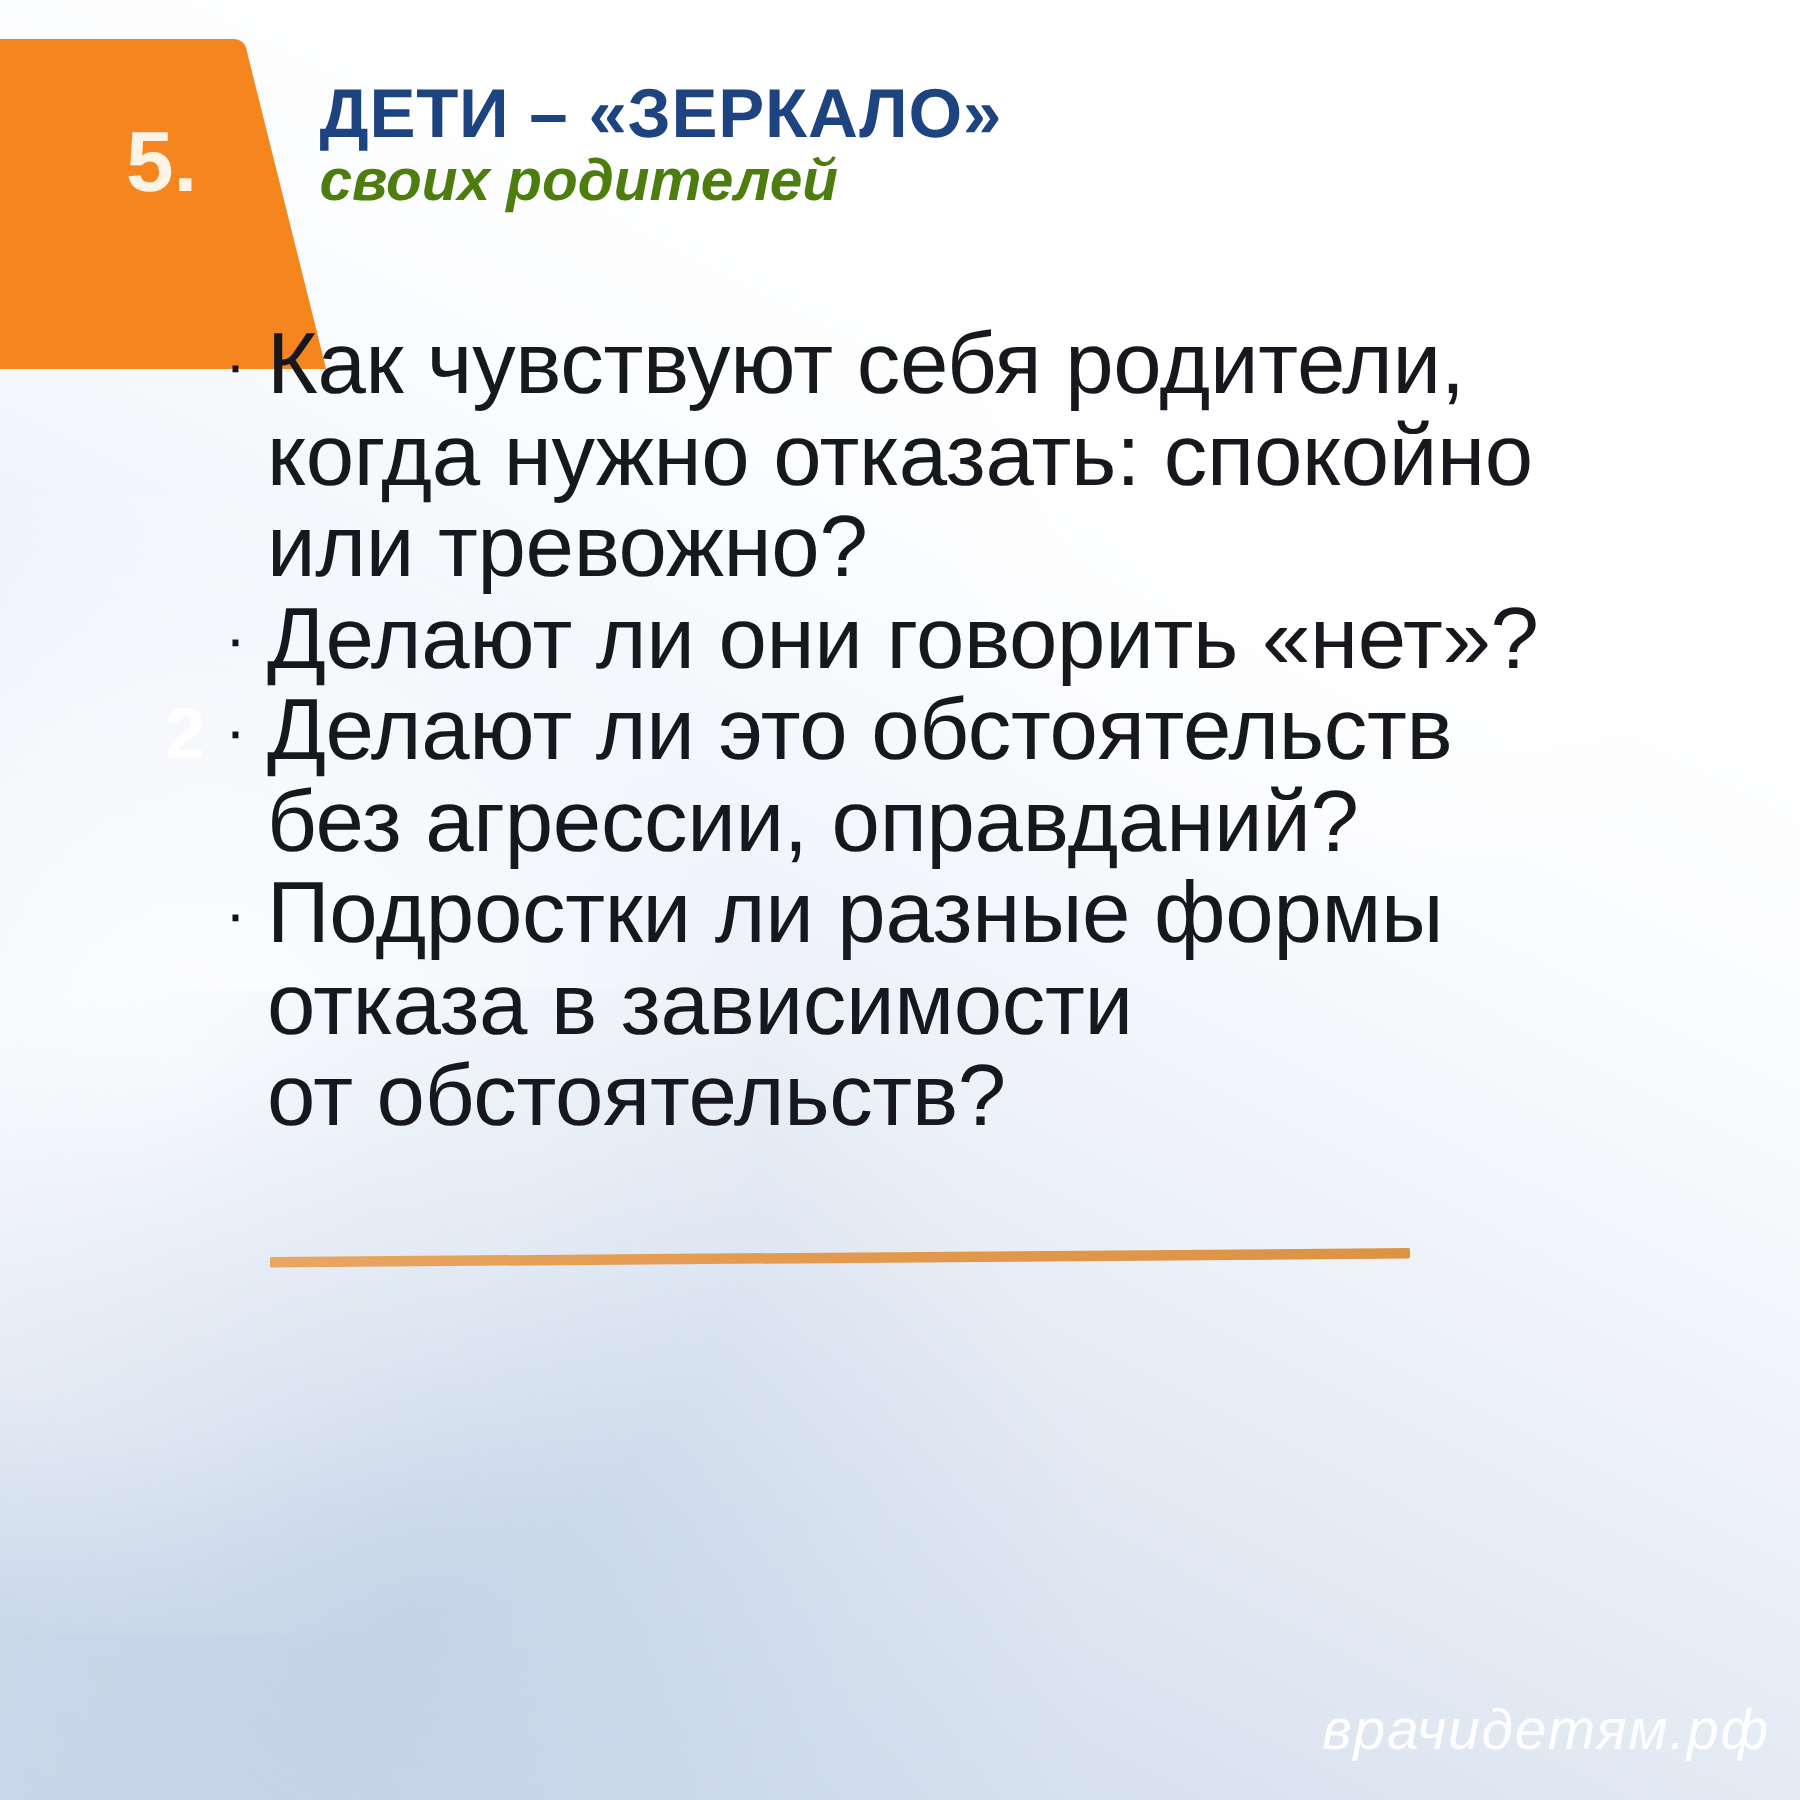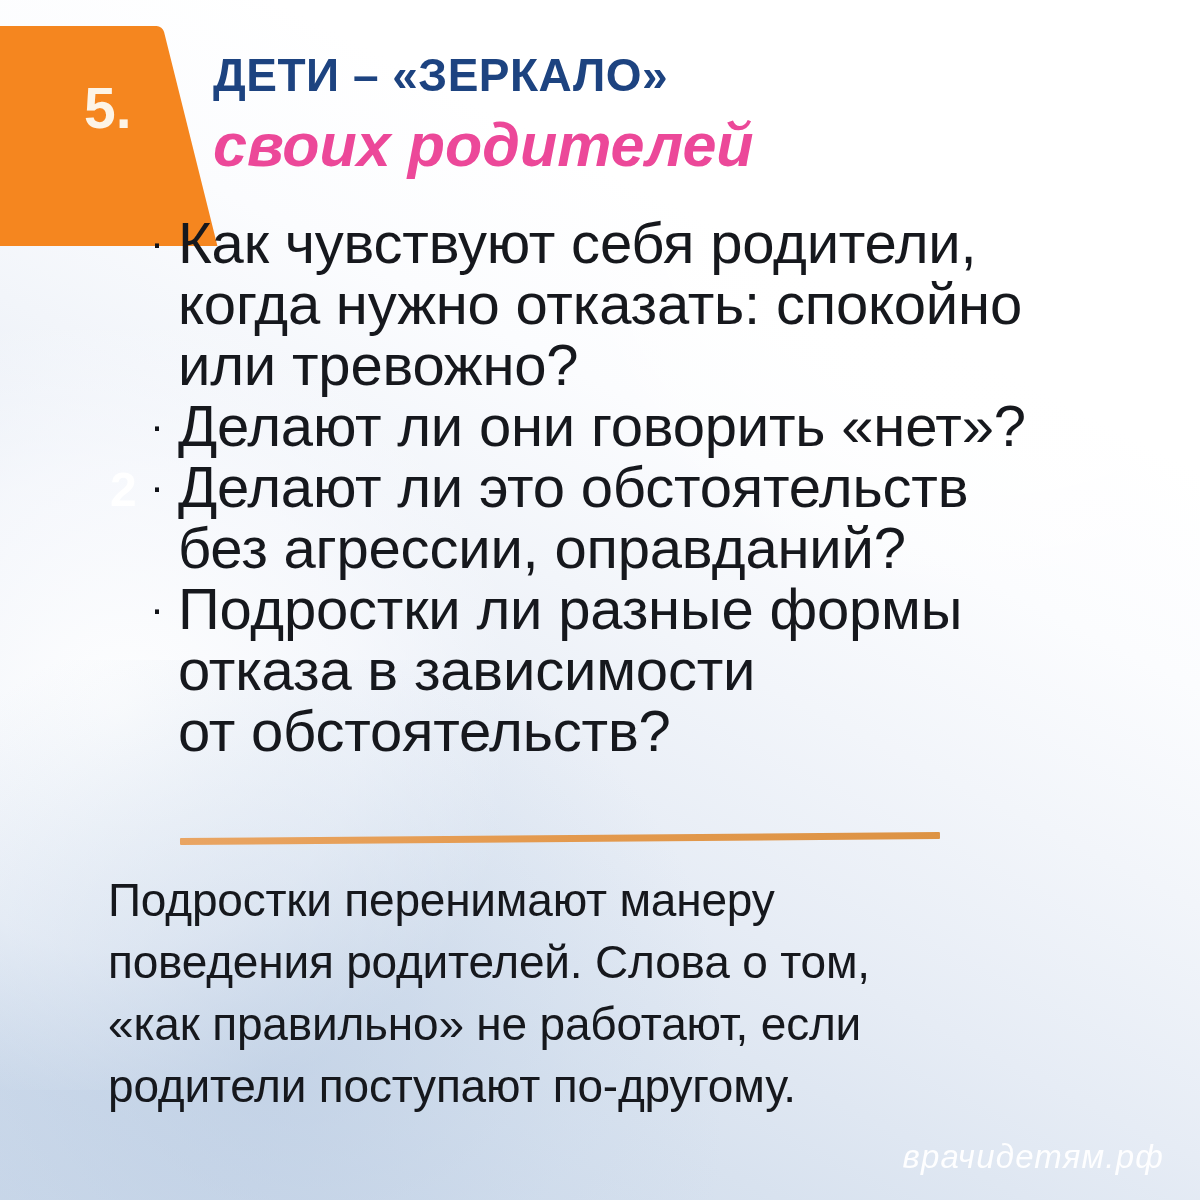--- a/index.html
+++ b/index.html
@@ -94,27 +94,27 @@
   }
   .title-line1 {
     font-size: 46px;
     font-weight: 700;
     color: #1d4380;
     letter-spacing: 0.5px;
     line-height: 1.02;
     white-space: nowrap;
   }
   .title-line2 {
-    font-size: 61px;
+    font-size: 39px;
     font-weight: 700;
     font-style: italic;
-    color: #ec4899;
+    color: #4d7c0f;
     letter-spacing: 0px;
     line-height: 1.05;
-    margin-top: 14px;
+    margin-top: 2px;
     white-space: nowrap;
   }
 
   
   .watermark-two {
     position: absolute;
     left: 110px;
     top: 466px;
     font-size: 48px;
     font-weight: 700;
@@ -179,23 +179,23 @@
     line-height: 62px;
     color: #16181d;
     letter-spacing: -0.2px;
     white-space: pre-line;
     z-index: 3;
   }
 
   
   .site-watermark {
     position: absolute;
-    right: 36px;
+    right: 20px;
     bottom: 24px;
-    font-size: 33px;
+    font-size: 38px;
     font-style: italic;
     color: rgba(255,255,255,0.95);
     letter-spacing: 1.2px;
     z-index: 3;
   }
 </style>
 </head>
 <body>
 
 <div id="slide">
@@ -239,20 +239,16 @@
       <span class="bullet-dot">·</span>
       <span class="bullet-text">Подростки ли разные формы
 отказа в зависимости
 от обстоятельств?</span>
     </div>
 
   </div>
 
   <div class="divider"></div>
 
-  <div class="conclusion">Подростки перенимают манеру
-поведения родителей. Слова о том,
-«как правильно» не работают, если
-родители поступают по-другому.</div>
 
   <div class="site-watermark">врачидетям.рф</div>
 
 </div>
 
 </body></html>

